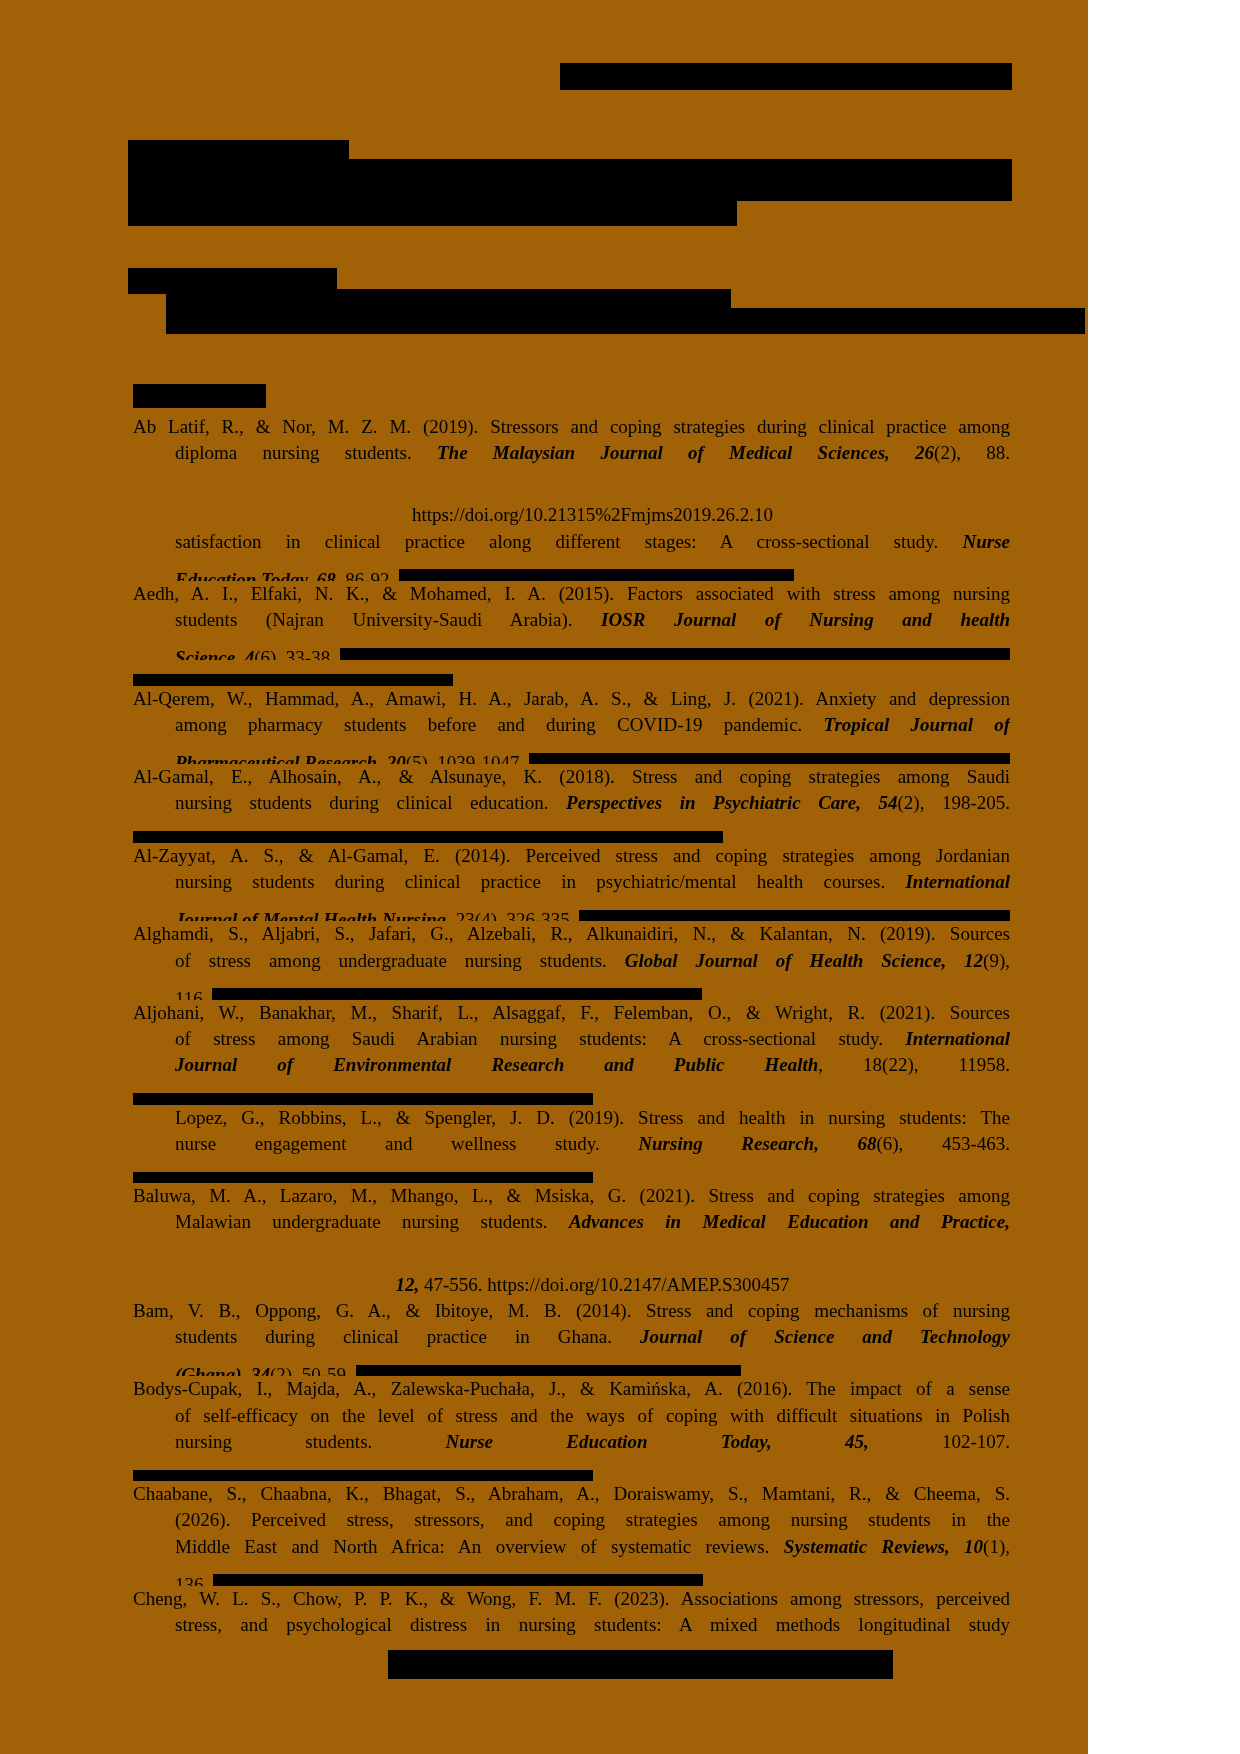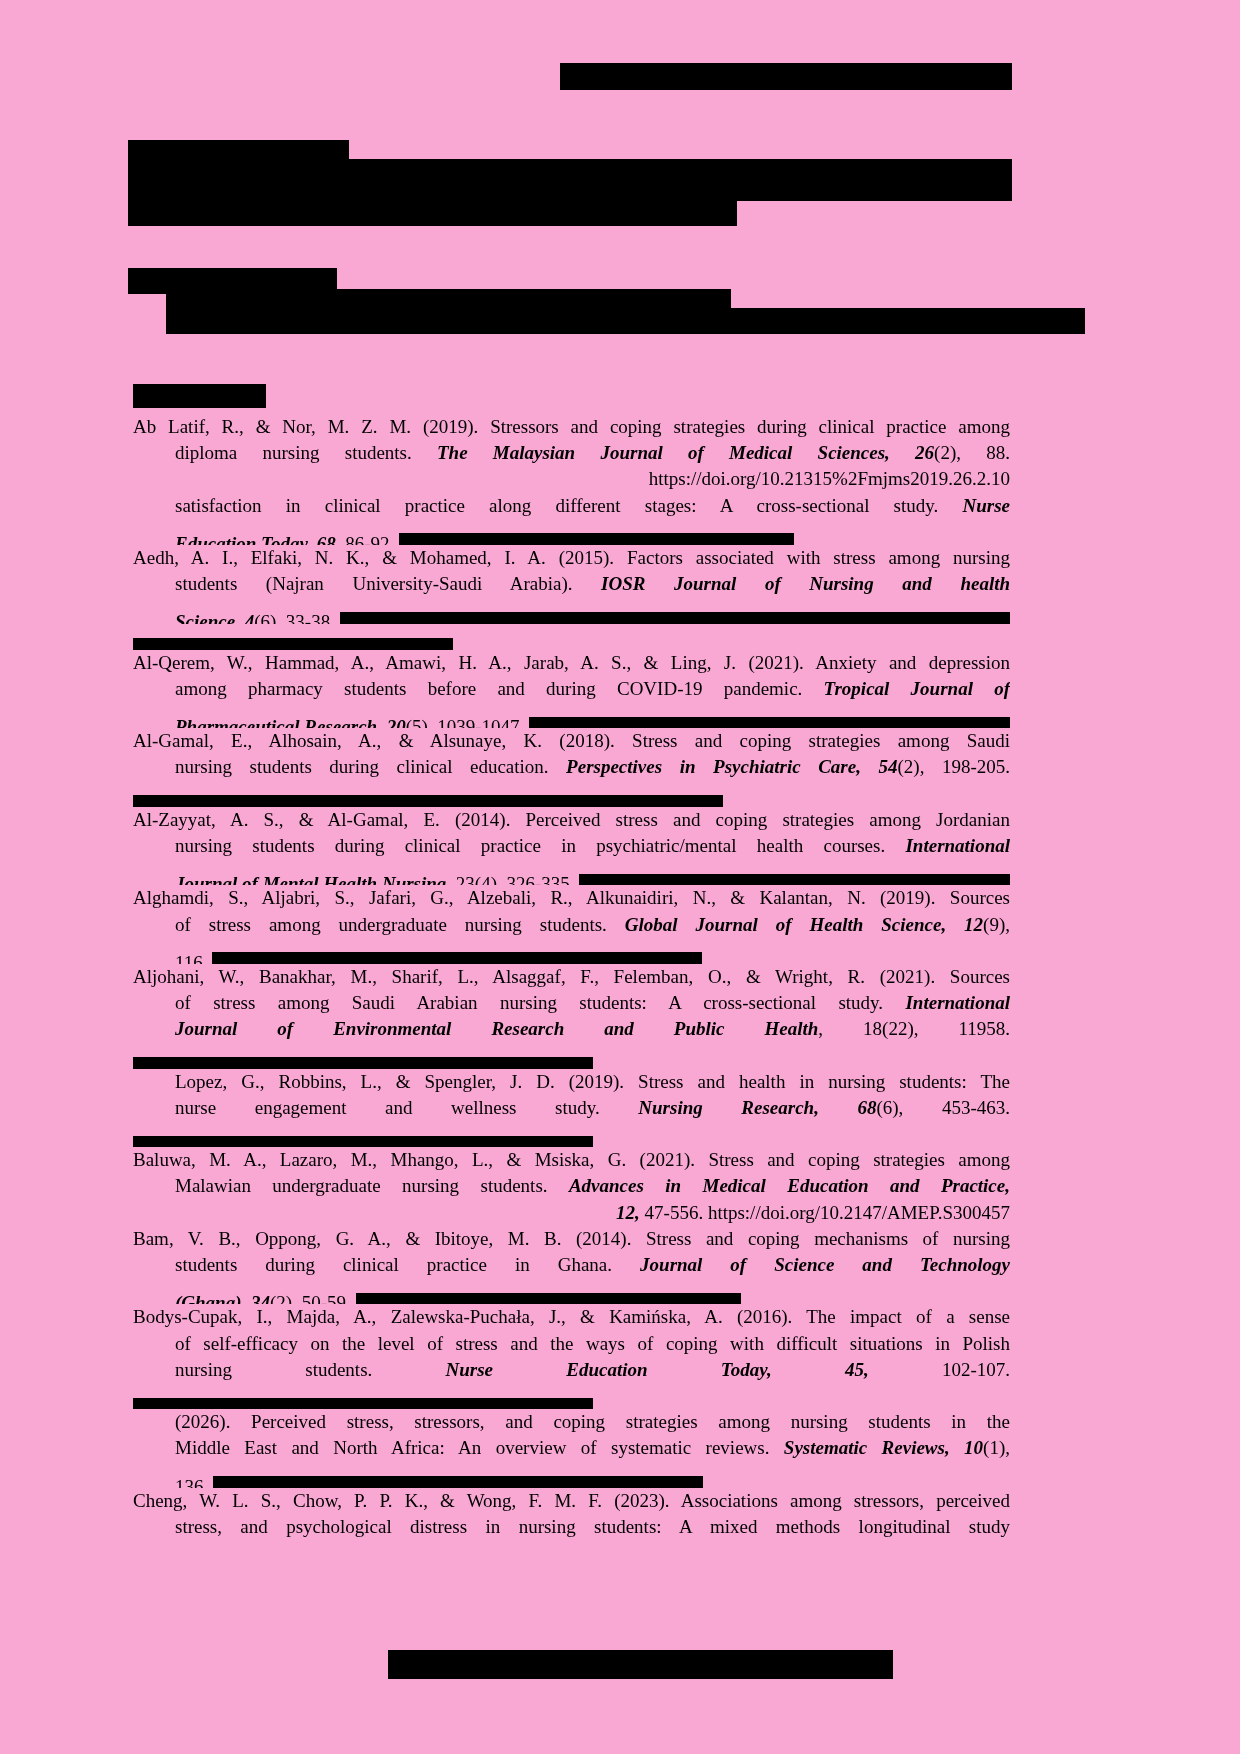--- a/index.html
+++ b/index.html
@@ -1,19 +1,19 @@
 <!DOCTYPE html>
 <html><head>
 <meta charset="utf-8">
 <style>
   html,body{margin:0;padding:0;background:#ffffff;}
   .page{
     position:relative;
-    width:1240px;height:1754px;
-    background:#f9a8d4;
+    width:1088px;height:1754px;
+    background:#a16207;
     font-family:"Liberation Serif","DejaVu Serif",serif;
     font-size:19px;
     color:#000;
     overflow:hidden;
   }
   .redact{position:absolute;background:#000;}
   
   .r-runhead{left:560px;top:63px;width:452px;height:27px;}
   .r-title-1{left:128px;top:140px;width:221px;height:22px;}
   .r-title-2{left:128px;top:159px;width:884px;height:42px;}
@@ -23,21 +23,21 @@
   .r-kw-3{left:166px;top:308px;width:919px;height:26px;}
   .r-refhead{left:133px;top:384px;width:133px;height:24px;}
   .r-footer{left:388px;top:1650px;width:505px;height:29px;}
 
   .ref-list{
     position:absolute;left:133px;top:414px;width:877px;
     line-height:26.2px;
   }
   .line{height:26.2px;overflow:hidden;}
   .jl{text-align:justify;text-align-last:justify;}
-  .ll{text-align:right;}
+  .ll{text-align:center;margin-top:36px;}
   .fl{display:flex;align-items:center;}
   .fl span,.fl em{white-space:pre;flex:0 0 auto;margin-top:24px;}
   .cont{padding-left:42px;}
   .redact-inline{
     display:inline-block;background:#000;height:21px;
     flex:0 0 auto;vertical-align:middle;
   }
   .redact-inline.fill{flex:1 1 auto;}
   em{font-style:italic;font-weight:bold;}
 </style>
@@ -148,20 +148,21 @@
       </div>
       <div>
         <div class="line jl"><span>Bodys-Cupak, I., Majda, A., Zalewska-Puchała, J., &amp; Kamińska, A. (2016). The impact of a sense</span></div>
         <div class="line jl cont"><span>of self-efficacy on the level of stress and the ways of coping with difficult situations in Polish</span></div>
         <div class="line jl cont"><span>nursing students. </span><em>Nurse Education Today, 45,</em><span> 102-107.</span></div>
         <div class="line fl">
           <span class="redact-inline" style="width: 460px;"></span>
         </div>
       </div>
       <div>
+        <div class="line jl"><span>Chaabane, S., Chaabna, K., Bhagat, S., Abraham, A., Doraiswamy, S., Mamtani, R., &amp; Cheema, S.</span></div>
         <div class="line jl cont"><span>(2026). Perceived stress, stressors, and coping strategies among nursing students in the</span></div>
         <div class="line jl cont"><span>Middle East and North Africa: An overview of systematic reviews. </span><em>Systematic Reviews, 10</em><span>(1),</span></div>
         <div class="line fl cont">
           <span>136. </span>
           <span class="redact-inline" style="width: 490px;"></span>
         </div>
       </div>
       <div>
         <div class="line jl"><span>Cheng, W. L. S., Chow, P. P. K., &amp; Wong, F. M. F. (2023). Associations among stressors, perceived</span></div>
         <div class="line jl cont"><span>stress, and psychological distress in nursing students: A mixed methods longitudinal study</span></div>

